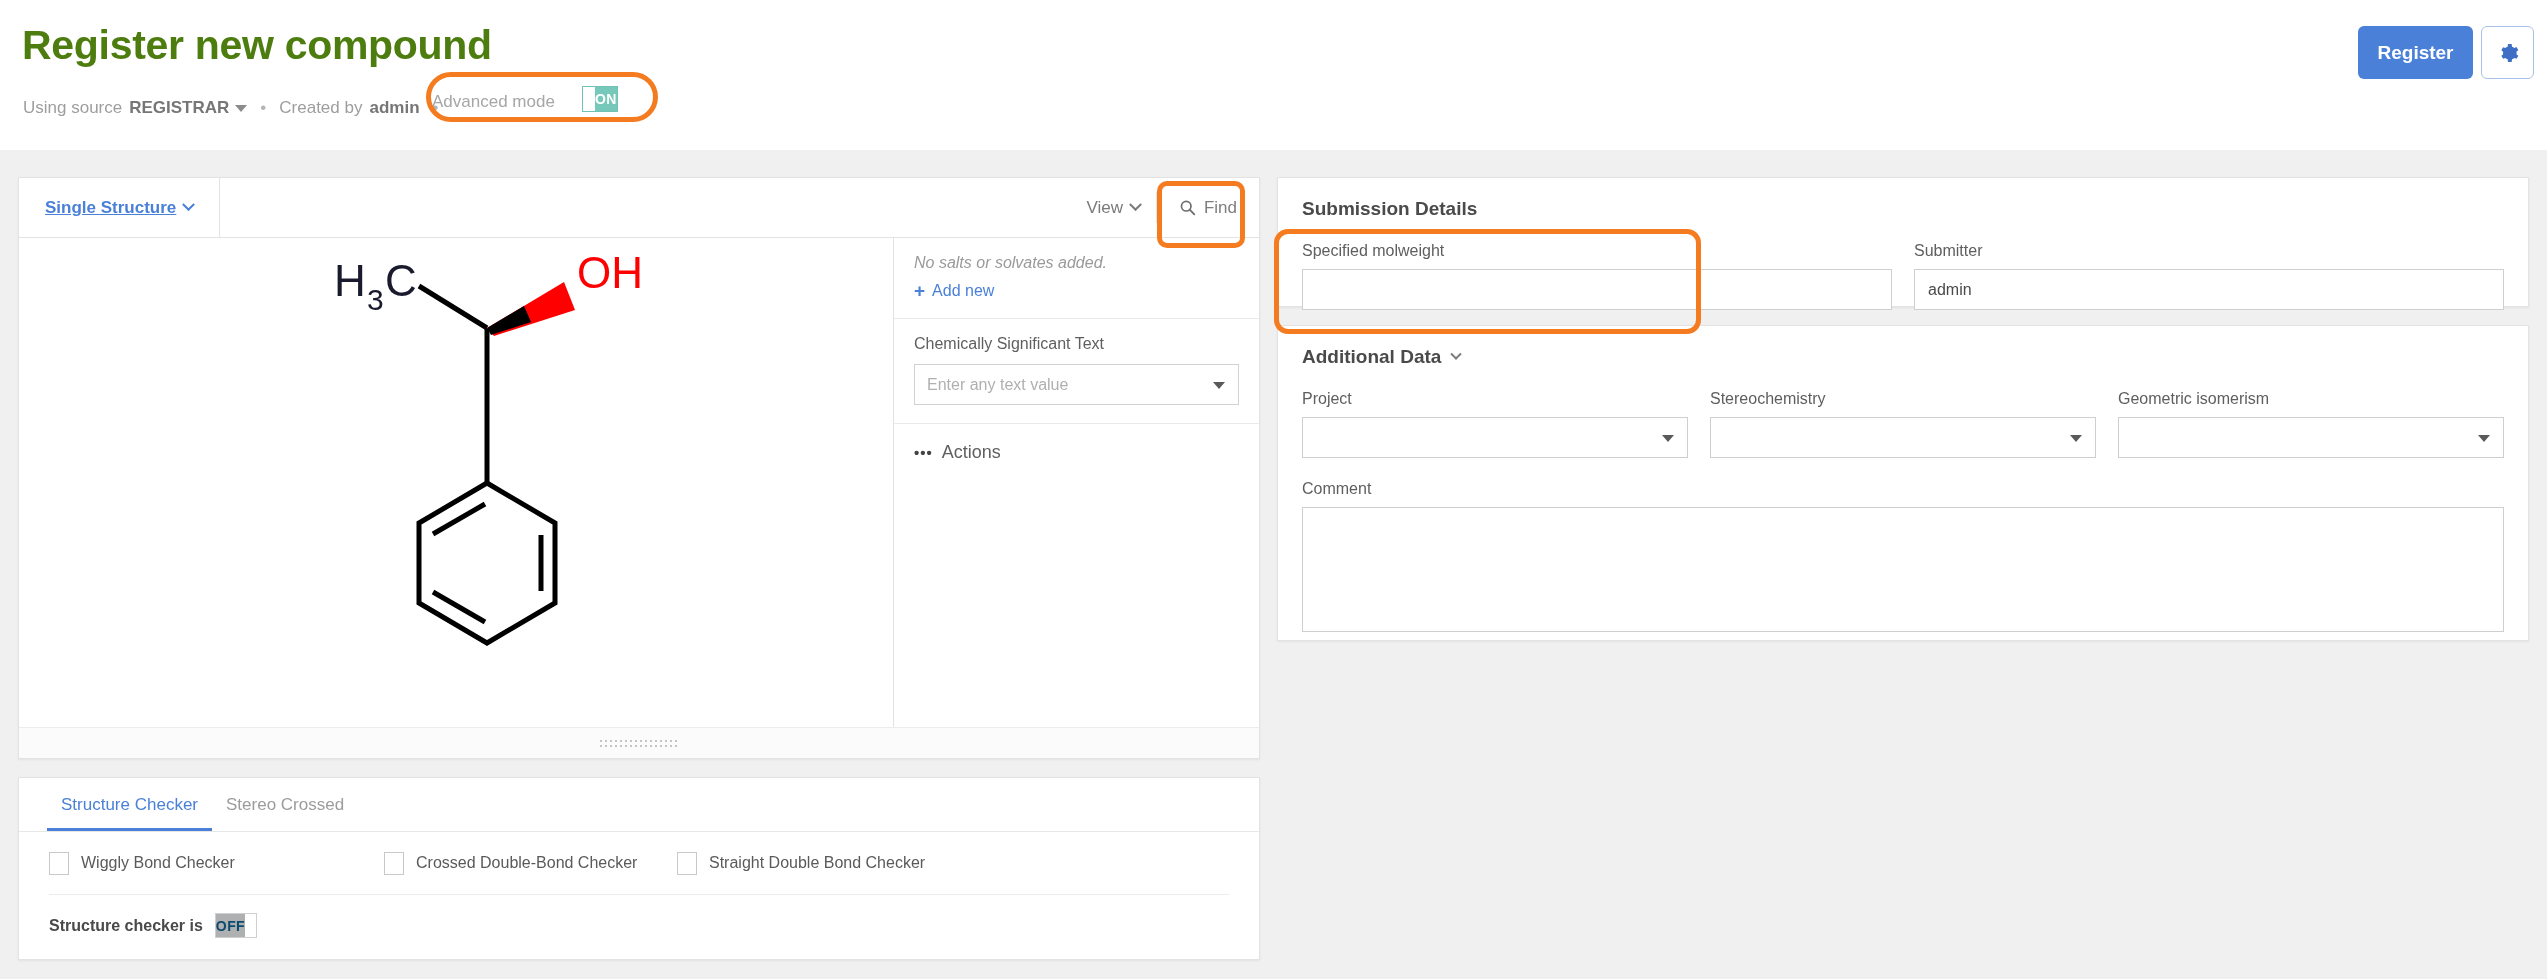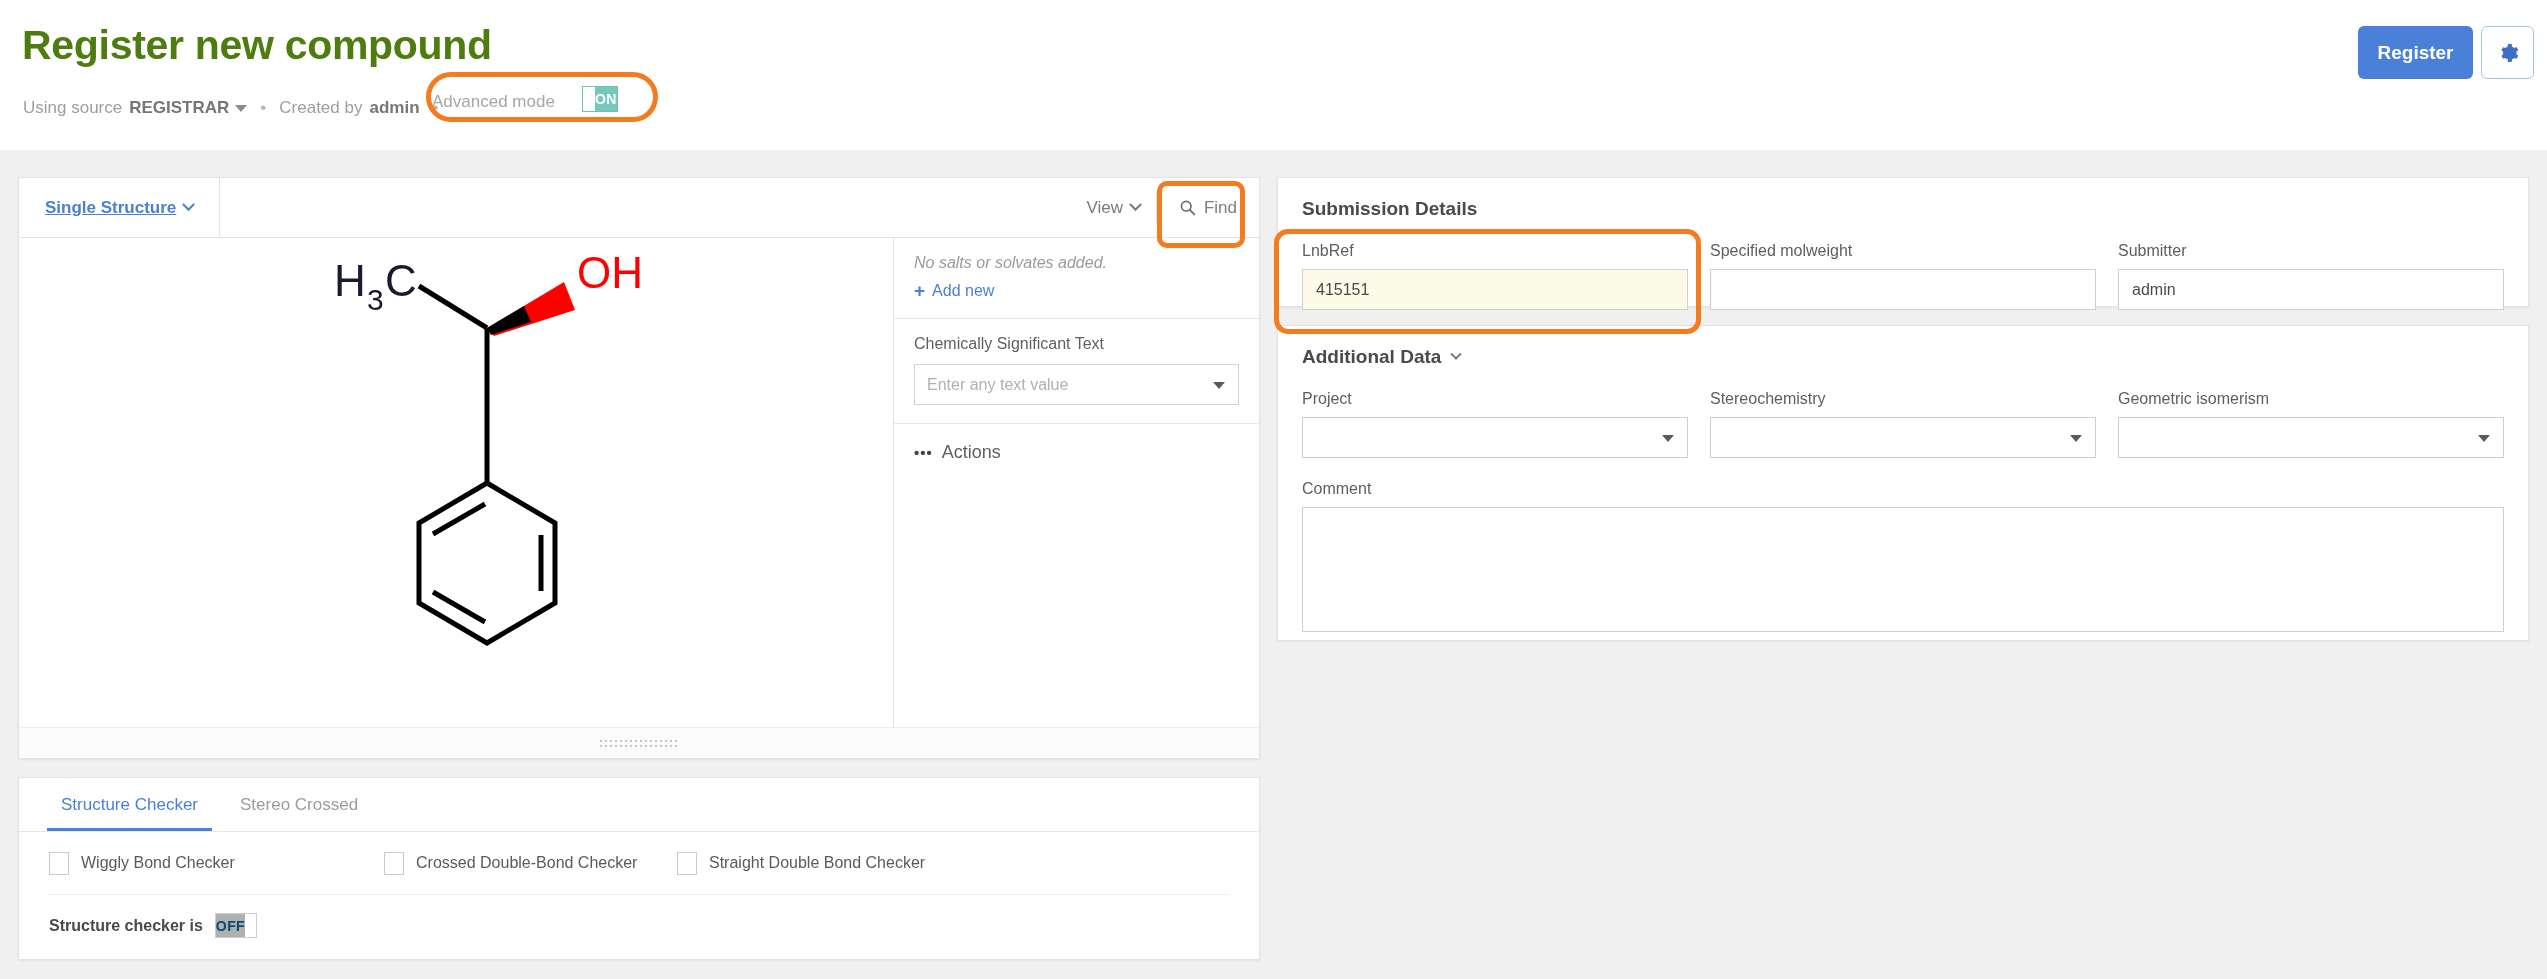--- a/index.html
+++ b/index.html
@@ -152,21 +152,21 @@
     width: 78px; height: 7px;
     background-image: repeating-linear-gradient(to right,#c4c4c4 0 2px,transparent 2px 5px),
                       repeating-linear-gradient(to right,#c4c4c4 0 2px,transparent 2px 5px);
     background-size: 78px 2px, 78px 2px;
     background-position: 0 0, 0 5px;
     background-repeat: no-repeat;
   }
 
   
   .checker-card { position: relative; width: 1242px; height: 183px; margin-top: 18px; }
-  .tabs { display: flex; height: 54px; padding: 0 28px; gap: 14px; border-bottom: 1px solid #e7e7e7; }
+  .tabs { display: flex; height: 54px; padding: 0 28px; gap: 0; border-bottom: 1px solid #e7e7e7; }
   .tab {
     display: flex; align-items: center; padding: 0 14px;
     font-size: 17px; color: #9c9c9c; cursor: pointer; white-space: nowrap;
   }
   .tab.active { color: #4a80d8; box-shadow: inset 0 -3px 0 #4a80d8; }
   .checkrow { display: flex; align-items: center; height: 62px; padding: 0 30px; }
   .chk-item { display: flex; align-items: center; gap: 12px; font-size: 16px; color: #5a5a5a; white-space: nowrap; }
   .chk-box { width: 20px; height: 23px; border: 1px solid #c9c9c9; background: #fff; cursor: pointer; }
   .hr { height: 1px; background: #ececec; margin: 0 30px; }
   .checker-state {
@@ -353,24 +353,20 @@
       </div>
     </div>
   </div>
 
   <div class="right-col">
 
     <div class="card sub-card">
       <div class="sec-title">Submission Details</div>
       <div class="field-grid">
         <div class="field">
-          <div class="f-label">LnbRef</div>
-          <input class="f-input highlight" value="415151" style="">
-        </div>
-        <div class="field">
           <div class="f-label">Specified molweight</div>
           <input class="f-input" value="" style="">
         </div>
         <div class="field">
           <div class="f-label">Submitter</div>
           <input class="f-input" value="admin" style="">
         </div>
       </div>
     </div>
 

